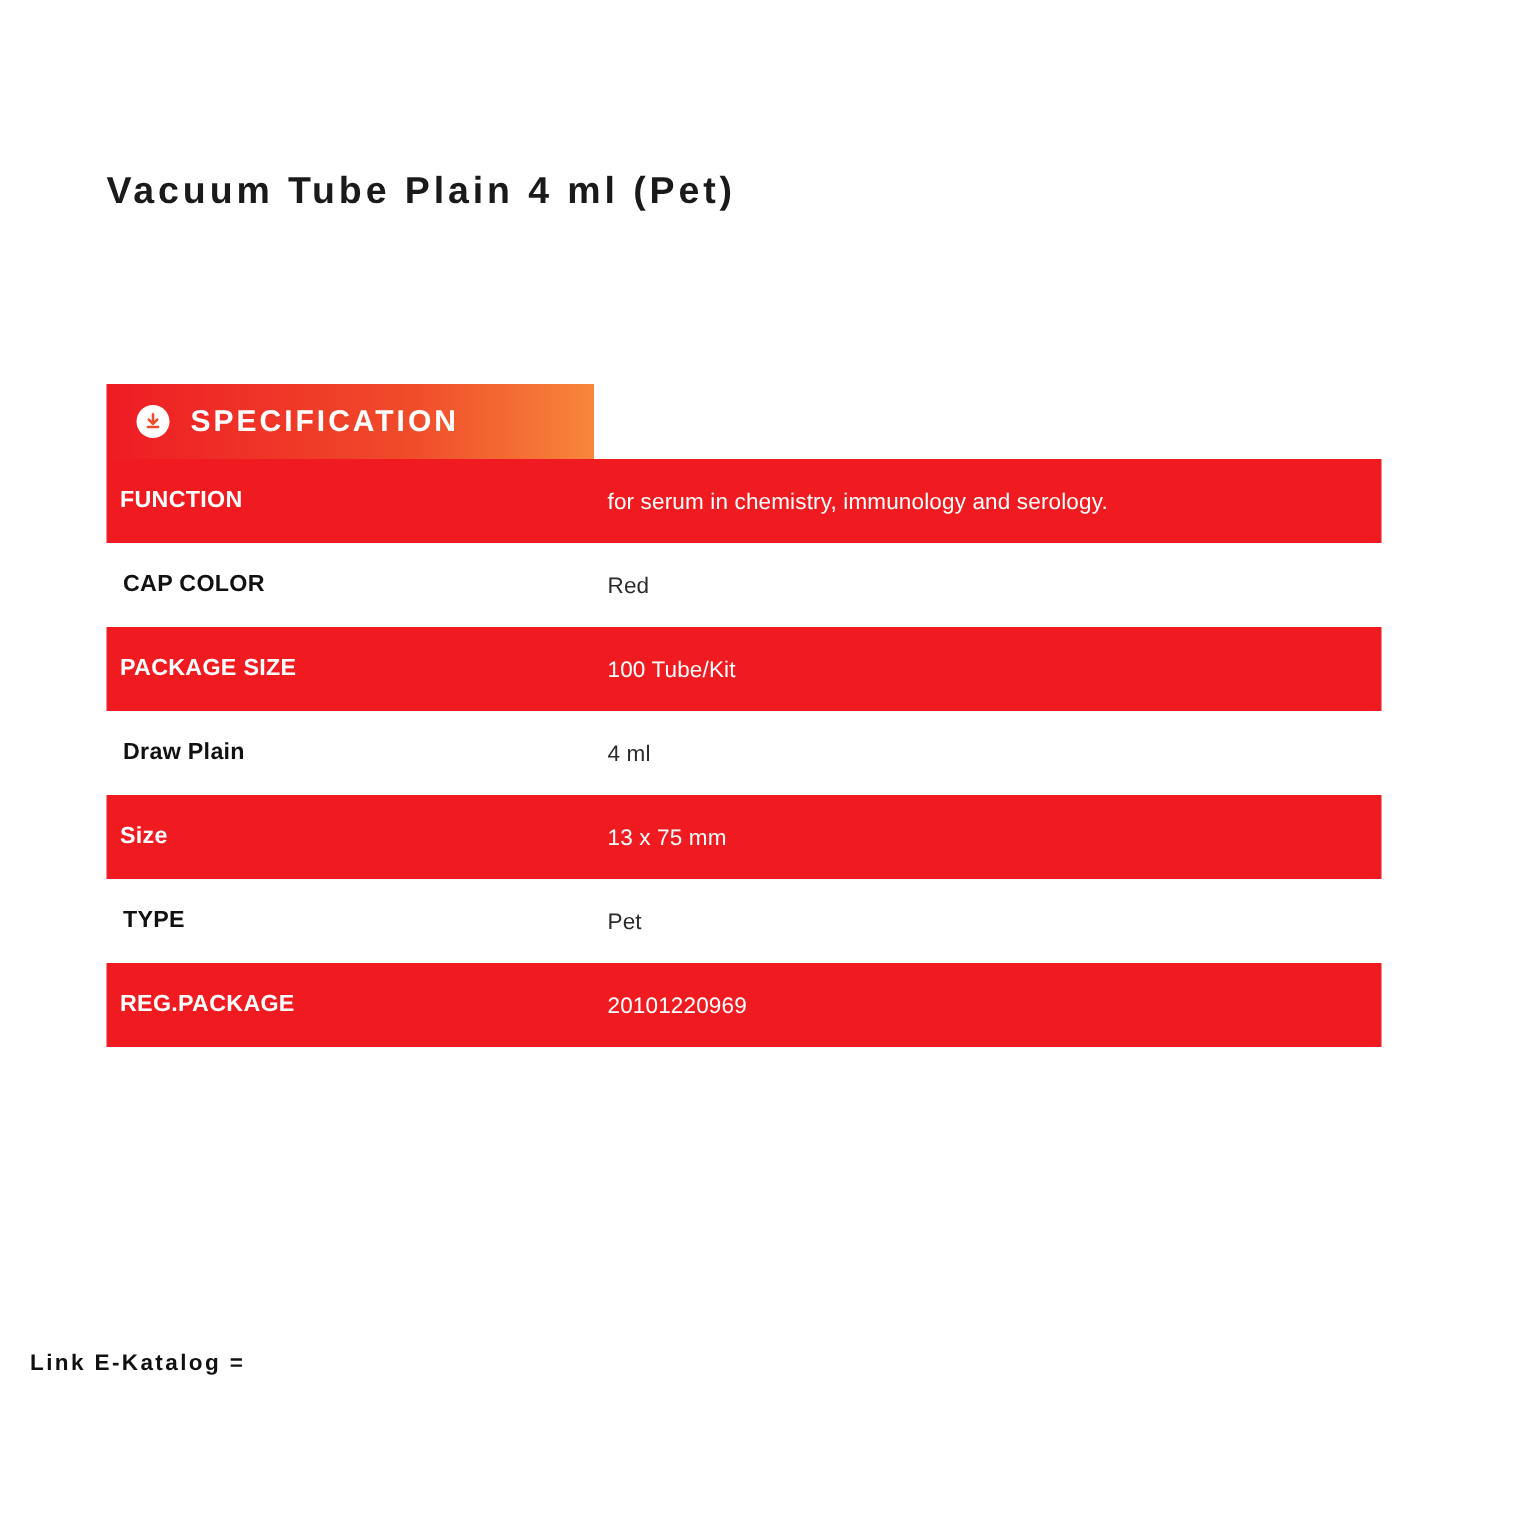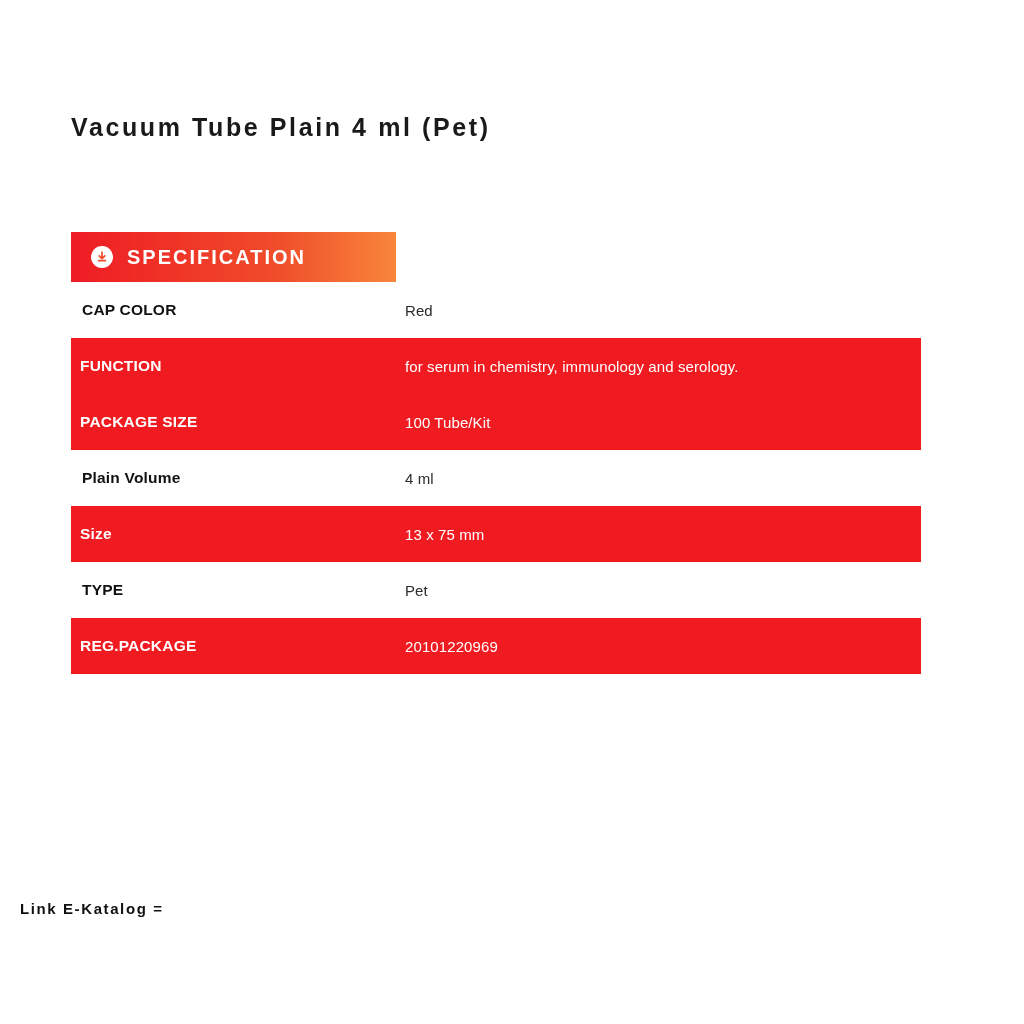--- a/index.html
+++ b/index.html
@@ -25,21 +25,21 @@
     top: 113px;
     font-size: 25px;
     font-weight: bold;
     letter-spacing: 2.6px;
     color: #1a1a1a;
     white-space: nowrap;
   }
   .spec-table {
     position: absolute;
     left: 71px;
-    top: 232px;
+    top: 256px;
     width: 850px;
   }
   .spec-header {
     width: 325px;
     height: 50px;
     background: linear-gradient(90deg, #ee1c24 0%, #f04b2a 62%, #f7863b 100%);
     display: flex;
     align-items: center;
     padding-left: 20px;
     box-sizing: border-box;
@@ -127,37 +127,37 @@
     <div class="spec-header">
       <span class="dl-icon">
         <svg width="14" height="14" viewBox="0 0 14 14">
           <path d="M7 2.2 L7 8.2 M4.2 5.8 L7 8.6 L9.8 5.8" stroke="#f04b2a" stroke-width="1.7" fill="none" stroke-linecap="round" stroke-linejoin="round"></path>
           <path d="M3.6 10.6 L10.4 10.6" stroke="#f04b2a" stroke-width="1.7" stroke-linecap="round"></path>
         </svg>
       </span>
       <span class="spec-header-label">SPECIFICATION</span>
     </div>
 
+    <div class="row odd">
+      <div class="cell-key">FUNCTION</div>
+      <div class="cell-val">for serum in chemistry, immunology and serology.</div>
+    </div>
+
     <div class="row even">
       <div class="cell-key indent">CAP COLOR</div>
       <div class="cell-val">Red</div>
-    </div>
-
-    <div class="row odd">
-      <div class="cell-key">FUNCTION</div>
-      <div class="cell-val">for serum in chemistry, immunology and serology.</div>
     </div>
 
     <div class="row odd">
       <div class="cell-key">PACKAGE SIZE</div>
       <div class="cell-val">100 Tube/Kit</div>
     </div>
 
     <div class="row even">
-      <div class="cell-key indent">Plain Volume</div>
+      <div class="cell-key indent">Draw Plain</div>
       <div class="cell-val">4 ml</div>
     </div>
 
     <div class="row odd">
       <div class="cell-key">Size</div>
       <div class="cell-val">13 x 75 mm</div>
     </div>
 
     <div class="row even">
       <div class="cell-key indent">TYPE</div>

